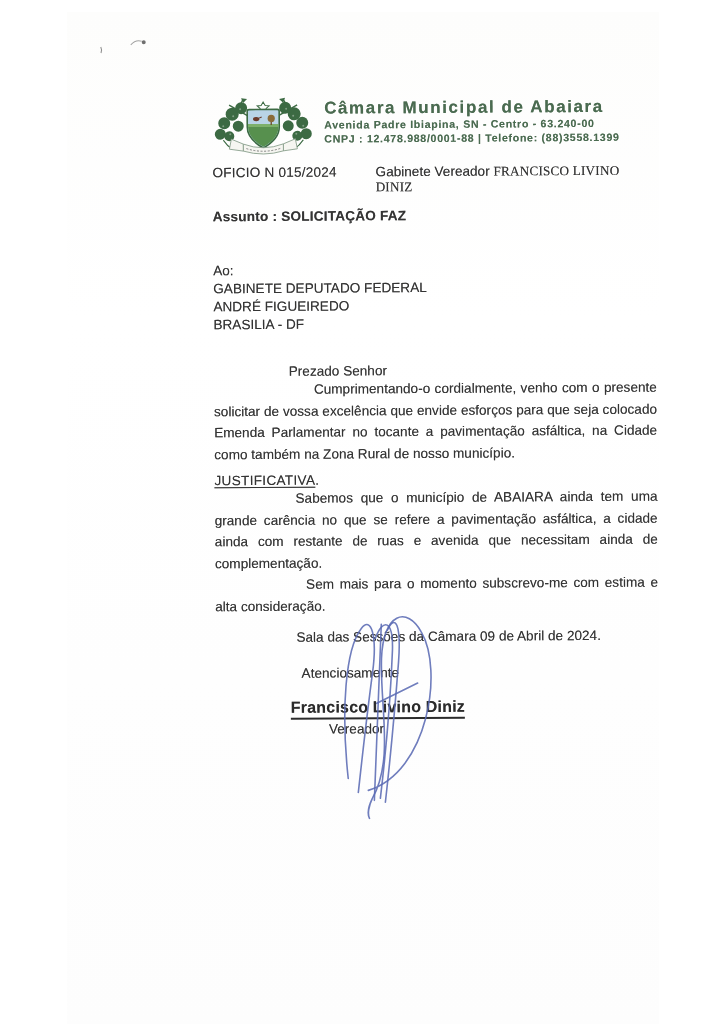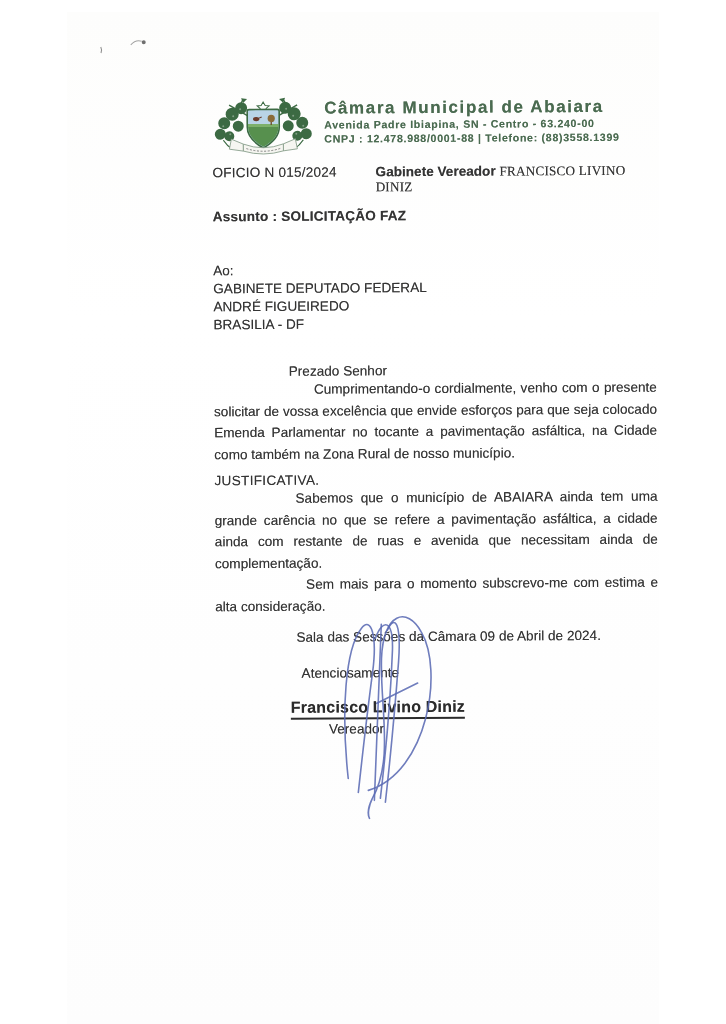--- a/index.html
+++ b/index.html
@@ -37,29 +37,29 @@
     text-shadow:0 0 .4px rgba(58,90,64,.5);
   }
   
   .doc{
     position:absolute;left:147px;top:152px;width:443px;
     font-size:13.6px;line-height:21.5px;
     text-shadow:0 0 .45px rgba(45,45,45,.55);
   }
   .row-ref{display:flex;line-height:15px;}
   .oficio-number{width:163px;flex:0 0 auto;font-weight:normal;letter-spacing:.2px;}
-  .office-label{font-weight:bold;}
+  .office-label{font-weight:normal;}
   .office-holder{font-family:"Liberation Serif","DejaVu Serif",serif;font-size:13.2px;letter-spacing:.2px;}
   .subject-line{margin-top:14px;line-height:15px;font-weight:bold;letter-spacing:.2px;}
   .recipient{margin-top:38px;line-height:18px;}
   .greeting{margin-top:30px;margin-left:75px;line-height:15px;}
   p.para{margin:0;text-align:justify;}
   .para-request{margin-top:23px;text-indent:100px;}
   .justification-heading{margin-top:8px;line-height:15px;letter-spacing:.3px;}
-  .justification-heading .u{text-underline-offset:2px;}
+  .justification-heading .u{text-decoration:underline;text-underline-offset:2px;}
   .para-justification{margin-top:18px;text-indent:81px;}
   .para-closing{margin-top:20px;text-indent:91px;}
   .place-date{margin-top:13px;margin-left:81px;line-height:15px;}
   .closing-word{margin-top:21px;margin-left:86px;line-height:15px;}
   .sig-name{
     margin-top:17px;margin-left:75px;line-height:20px;
     font-size:16px;font-weight:bold;color:#2b2b2b;
     display:inline-block;border-bottom:2.2px solid #2b2b2b;
     letter-spacing:.2px;
   }

